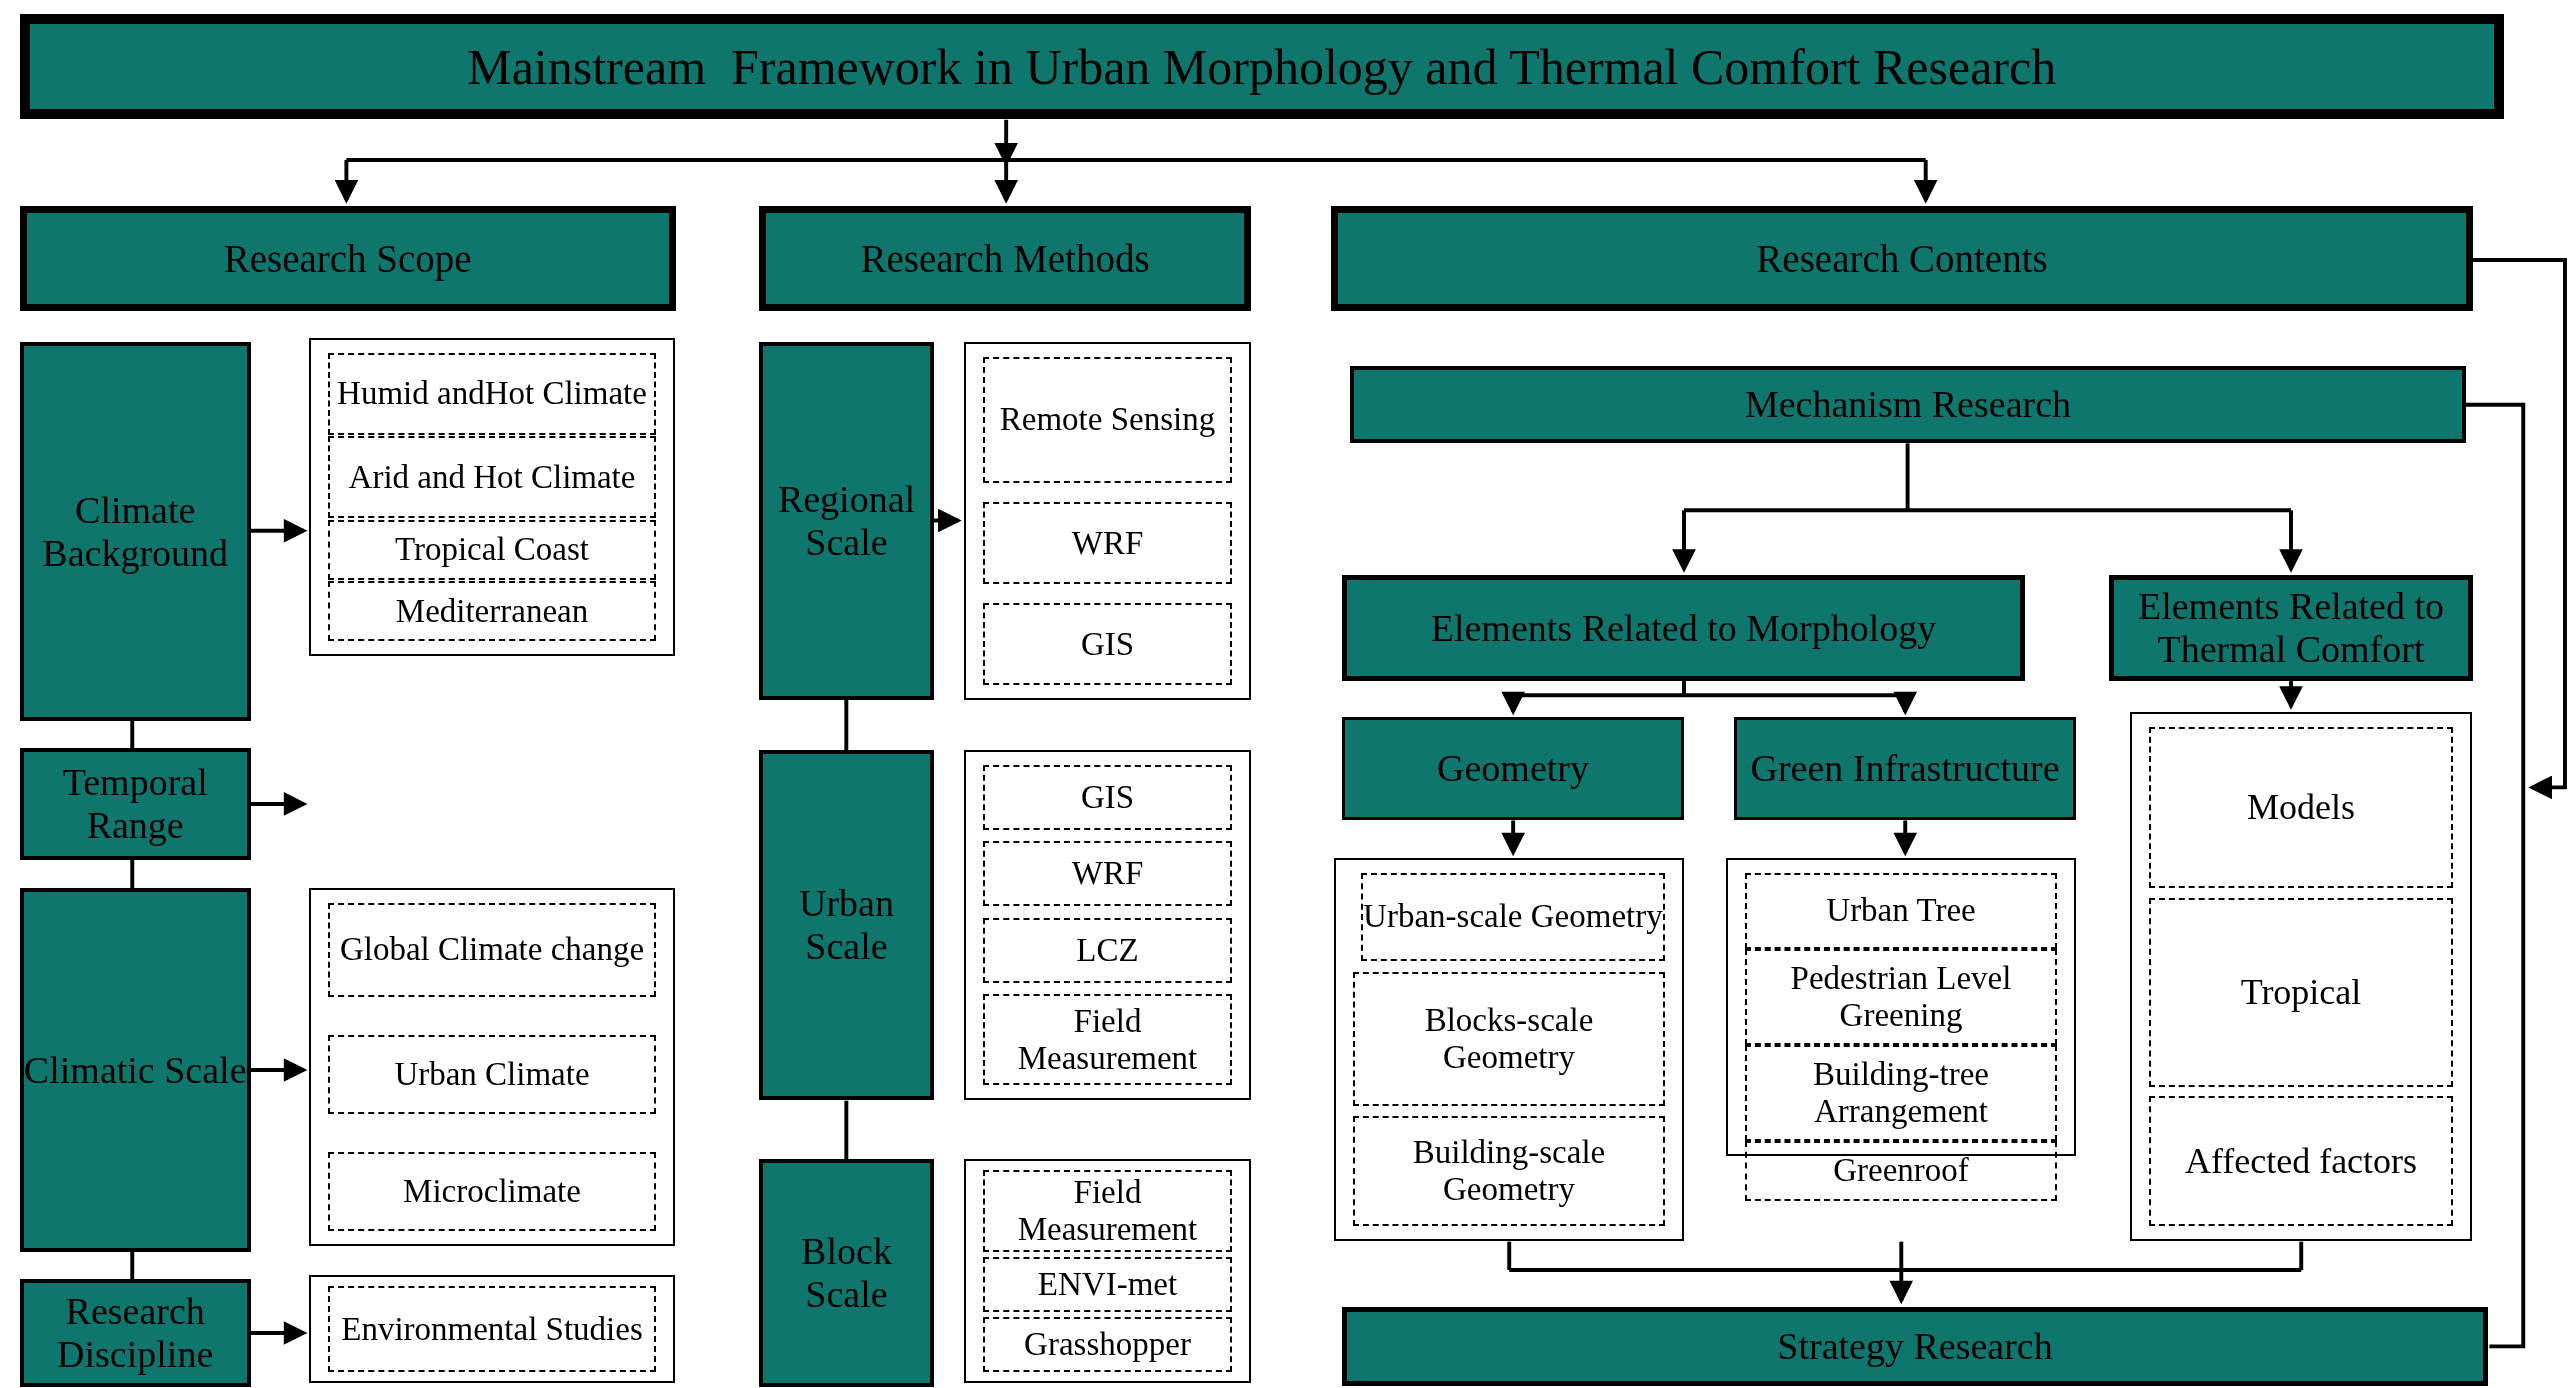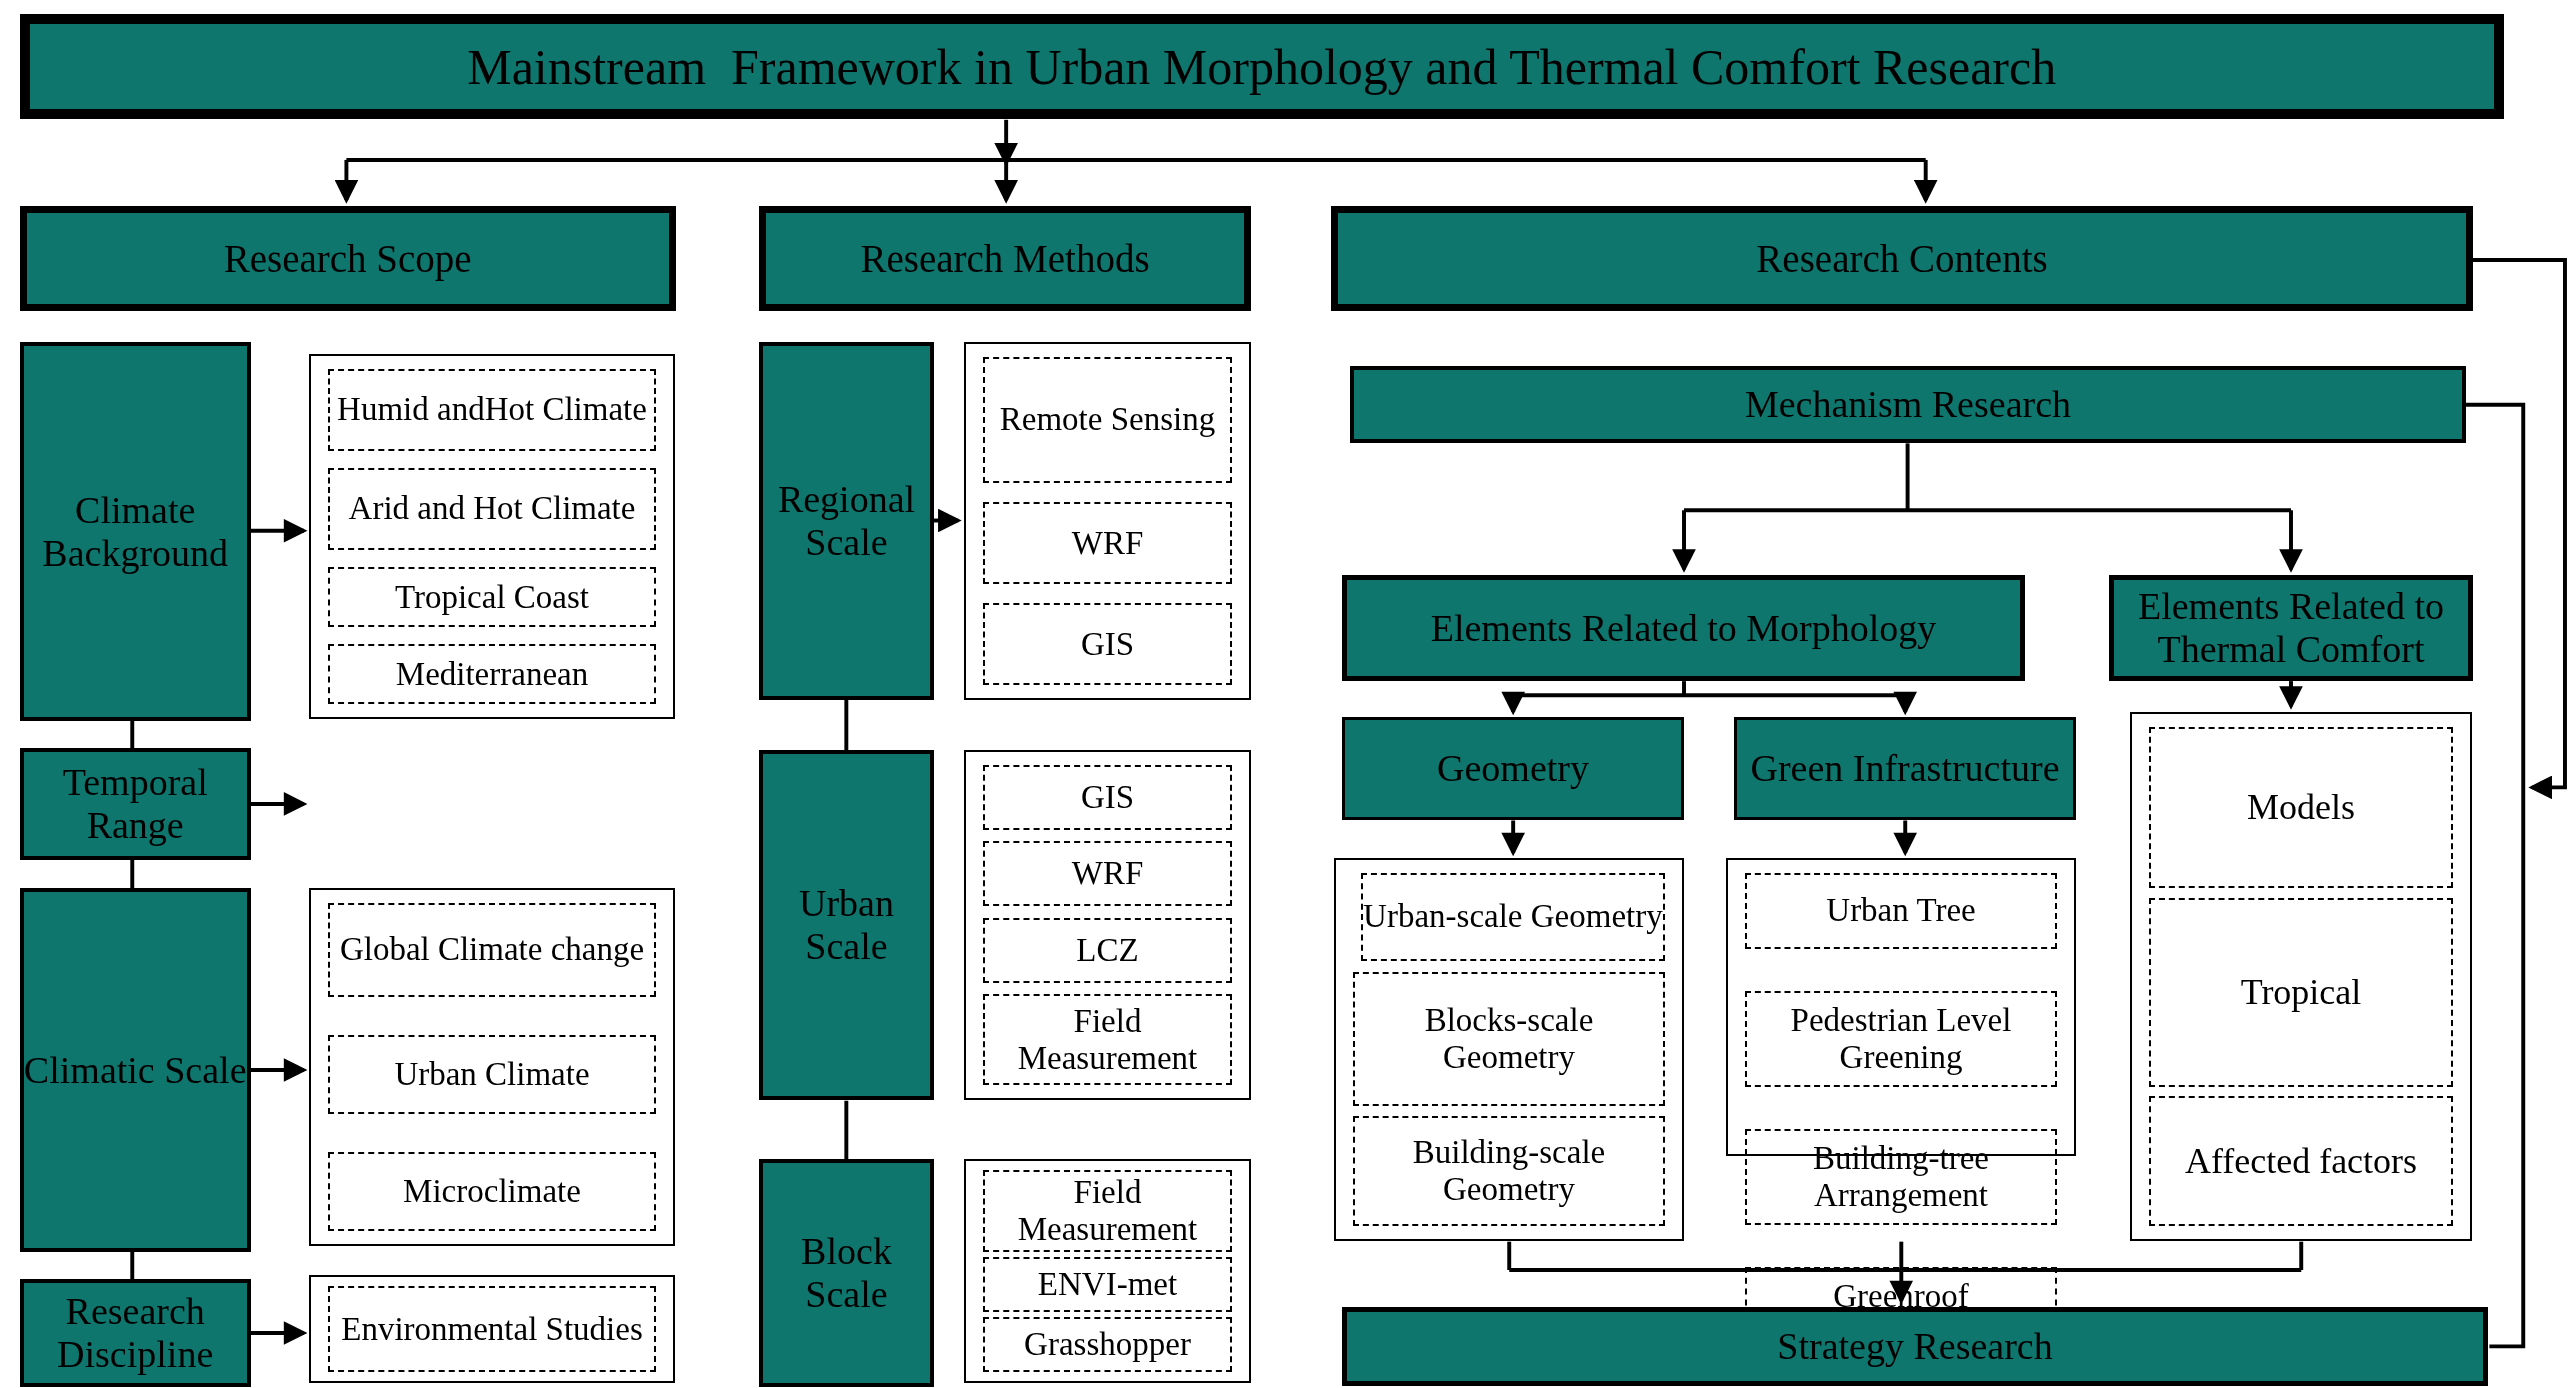--- a/index.html
+++ b/index.html
@@ -85,21 +85,21 @@
 
   <div class="box b10 hdr" style="left:19.7px;top:206px;width:656px;height:105px;">Research Scope</div>
   <div class="box b10 hdr" style="left:759px;top:206px;width:492px;height:105px;">Research Methods</div>
   <div class="box b10 hdr" style="left:1331px;top:206px;width:1142px;height:105px;">Research Contents</div>
 
   <div class="box b6 lbl" style="left:19.7px;top:748px;width:231px;height:112px;">Temporal Range</div>
   <div class="box b6 lbl" style="left:19.7px;top:342px;width:231px;height:379px;">Climate Background</div>
   <div class="box b6 lbl" style="left:19.7px;top:888px;width:231px;height:364px;">Climatic Scale</div>
   <div class="box b6 lbl" style="left:19.7px;top:1279px;width:231px;height:108px;">Research Discipline</div>
 
-  <div class="cont" style="left:309px;top:354px;width:366px;height:365px;">
+  <div class="cont" style="left:309px;top:338px;width:366px;height:318px;">
     <div class="ditem" style="flex:0 0 82px;">Humid andHot Climate</div>
     <div class="ditem" style="flex:0 0 82px;">Arid and Hot Climate</div>
     <div class="ditem" style="flex:0 0 60px;">Tropical Coast</div>
     <div class="ditem" style="flex:0 0 60px;">Mediterranean</div>
   </div>
   <div class="cont" style="left:309px;top:888px;width:366px;height:358px;">
     <div class="ditem" style="flex:0 0 94px;">Global Climate change</div>
     <div class="ditem" style="flex:0 0 79px;">Urban Climate</div>
     <div class="ditem" style="flex:0 0 79px;">Microclimate</div>
   </div>
@@ -133,21 +133,21 @@
   <div class="box b7 rbox" style="left:2109px;top:575px;width:364px;height:106px;">Elements Related to Thermal Comfort</div>
   <div class="box b5 rbox" style="left:1342px;top:717px;width:342px;height:103px;">Geometry</div>
   <div class="box b5 rbox" style="left:1734px;top:717px;width:342px;height:103px;">Green Infrastructure</div>
 
   <div class="cont" style="left:1334px;top:858px;width:350px;height:383px;align-items:flex-end;">
     <div class="ditem" style="flex:0 0 88px;">Urban-scale Geometry</div>
     <div class="ditem" style="flex:0 0 134px;">Blocks-scale Geometry</div>
     <div class="ditem" style="flex:0 0 110px;">Building-scale Geometry</div>
   </div>
 
-  <div class="cont" style="left:1726px;top:858px;width:350px;height:298px;gap:42px;">
+  <div class="cont" style="left:1726px;top:858px;width:350px;height:298px;">
     <div class="ditem" style="flex:0 0 76px;">Urban Tree</div>
     <div class="ditem" style="flex:0 0 96px;">Pedestrian Level Greening</div>
     <div class="ditem" style="flex:0 0 96px;">Building-tree Arrangement</div>
     <div class="ditem" style="flex:0 0 60px;">Greenroof</div>
   </div>
 
   <div class="cont" style="left:2130px;top:712px;width:342px;height:529px;">
     <div class="ditem" style="flex:0 0 161px;font-size:36px;">Models</div>
     <div class="ditem" style="flex:0 0 189px;font-size:36px;">Tropical</div>
     <div class="ditem" style="flex:0 0 130px;font-size:36px;">Affected factors</div>

